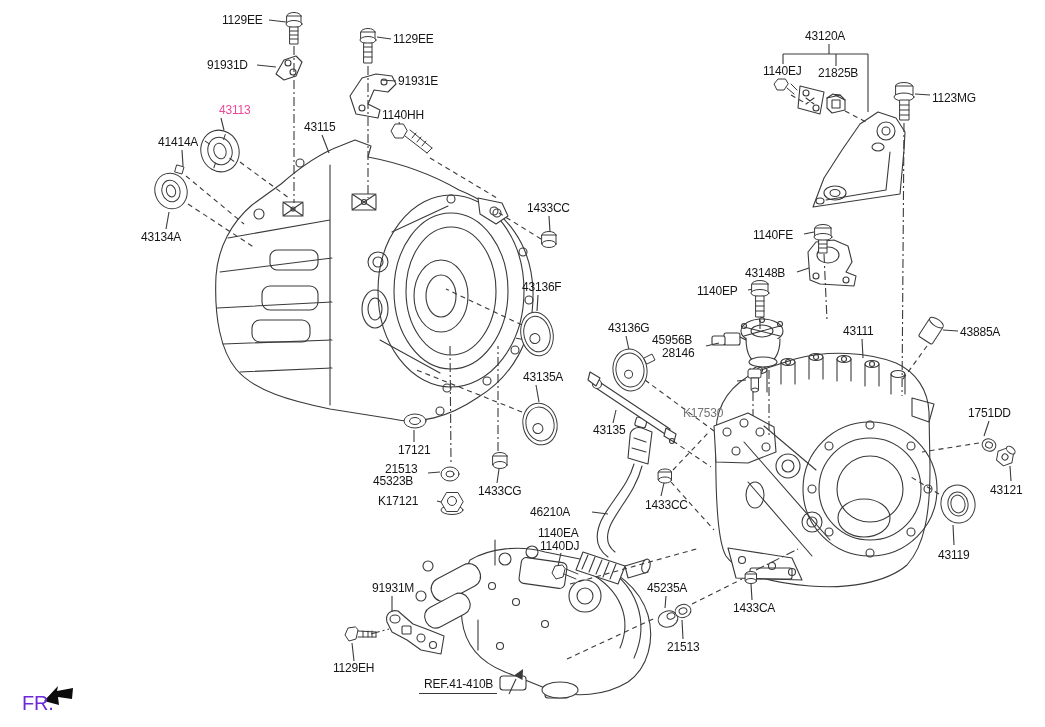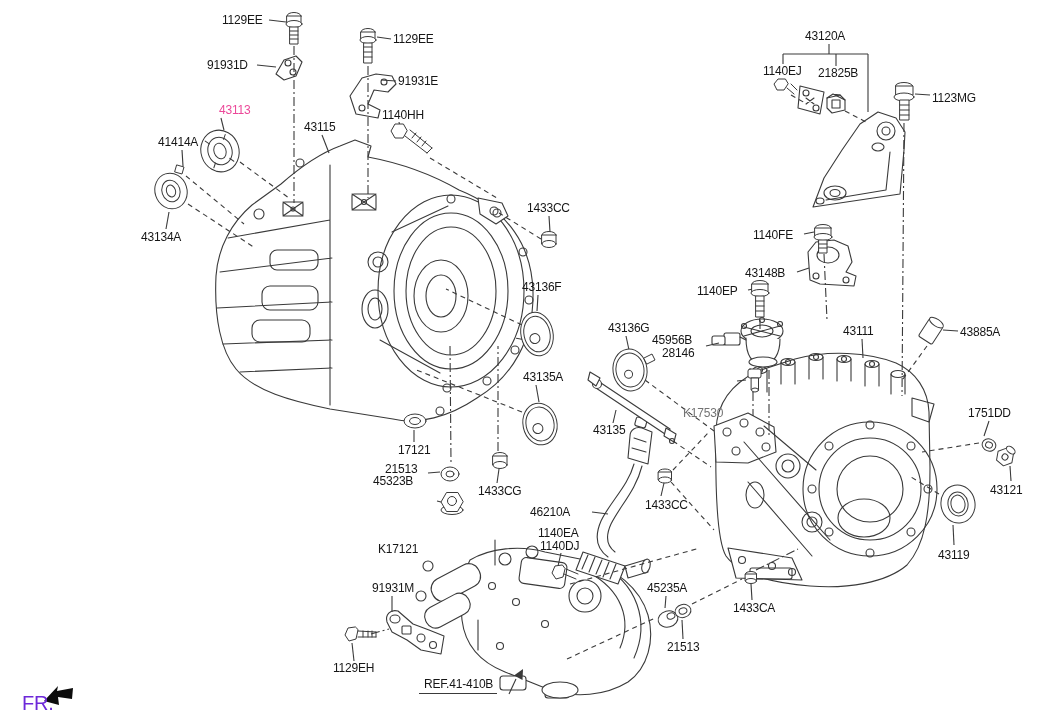--- a/index.html
+++ b/index.html
@@ -496,17 +496,17 @@
       <div class="plabel" style="left: 968px; top: 413px; color: rgb(22, 22, 22);">1751DD</div>
       <div class="plabel" style="left: 990px; top: 490px; color: rgb(22, 22, 22);">43121</div>
       <div class="plabel" style="left: 938px; top: 555px; color: rgb(22, 22, 22);">43119</div>
       <div class="plabel" style="left: 733px; top: 608px; color: rgb(22, 22, 22);">1433CA</div>
       <div class="plabel" style="left: 647px; top: 588px; color: rgb(22, 22, 22);">45235A</div>
       <div class="plabel" style="left: 667px; top: 647px; color: rgb(22, 22, 22);">21513</div>
       <div class="plabel" style="left: 645px; top: 505px; color: rgb(22, 22, 22);">1433CC</div>
       <div class="plabel" style="left: 398px; top: 450px; color: rgb(22, 22, 22);">17121</div>
       <div class="plabel" style="left: 385px; top: 469px; color: rgb(22, 22, 22);">21513</div>
       <div class="plabel" style="left: 373px; top: 481px; color: rgb(22, 22, 22); text-align: right;">45323B</div>
-      <div class="plabel" style="left: 378px; top: 501px; color: rgb(22, 22, 22); margin-top: 48px;">K17121</div>
+      <div class="plabel" style="left: 378px; top: 501px; color: rgb(22, 22, 22);">K17121</div>
       <div class="plabel" style="left: 478px; top: 491px; color: rgb(22, 22, 22);">1433CG</div>
     </div>
 
 </div>
 
 </body></html>

